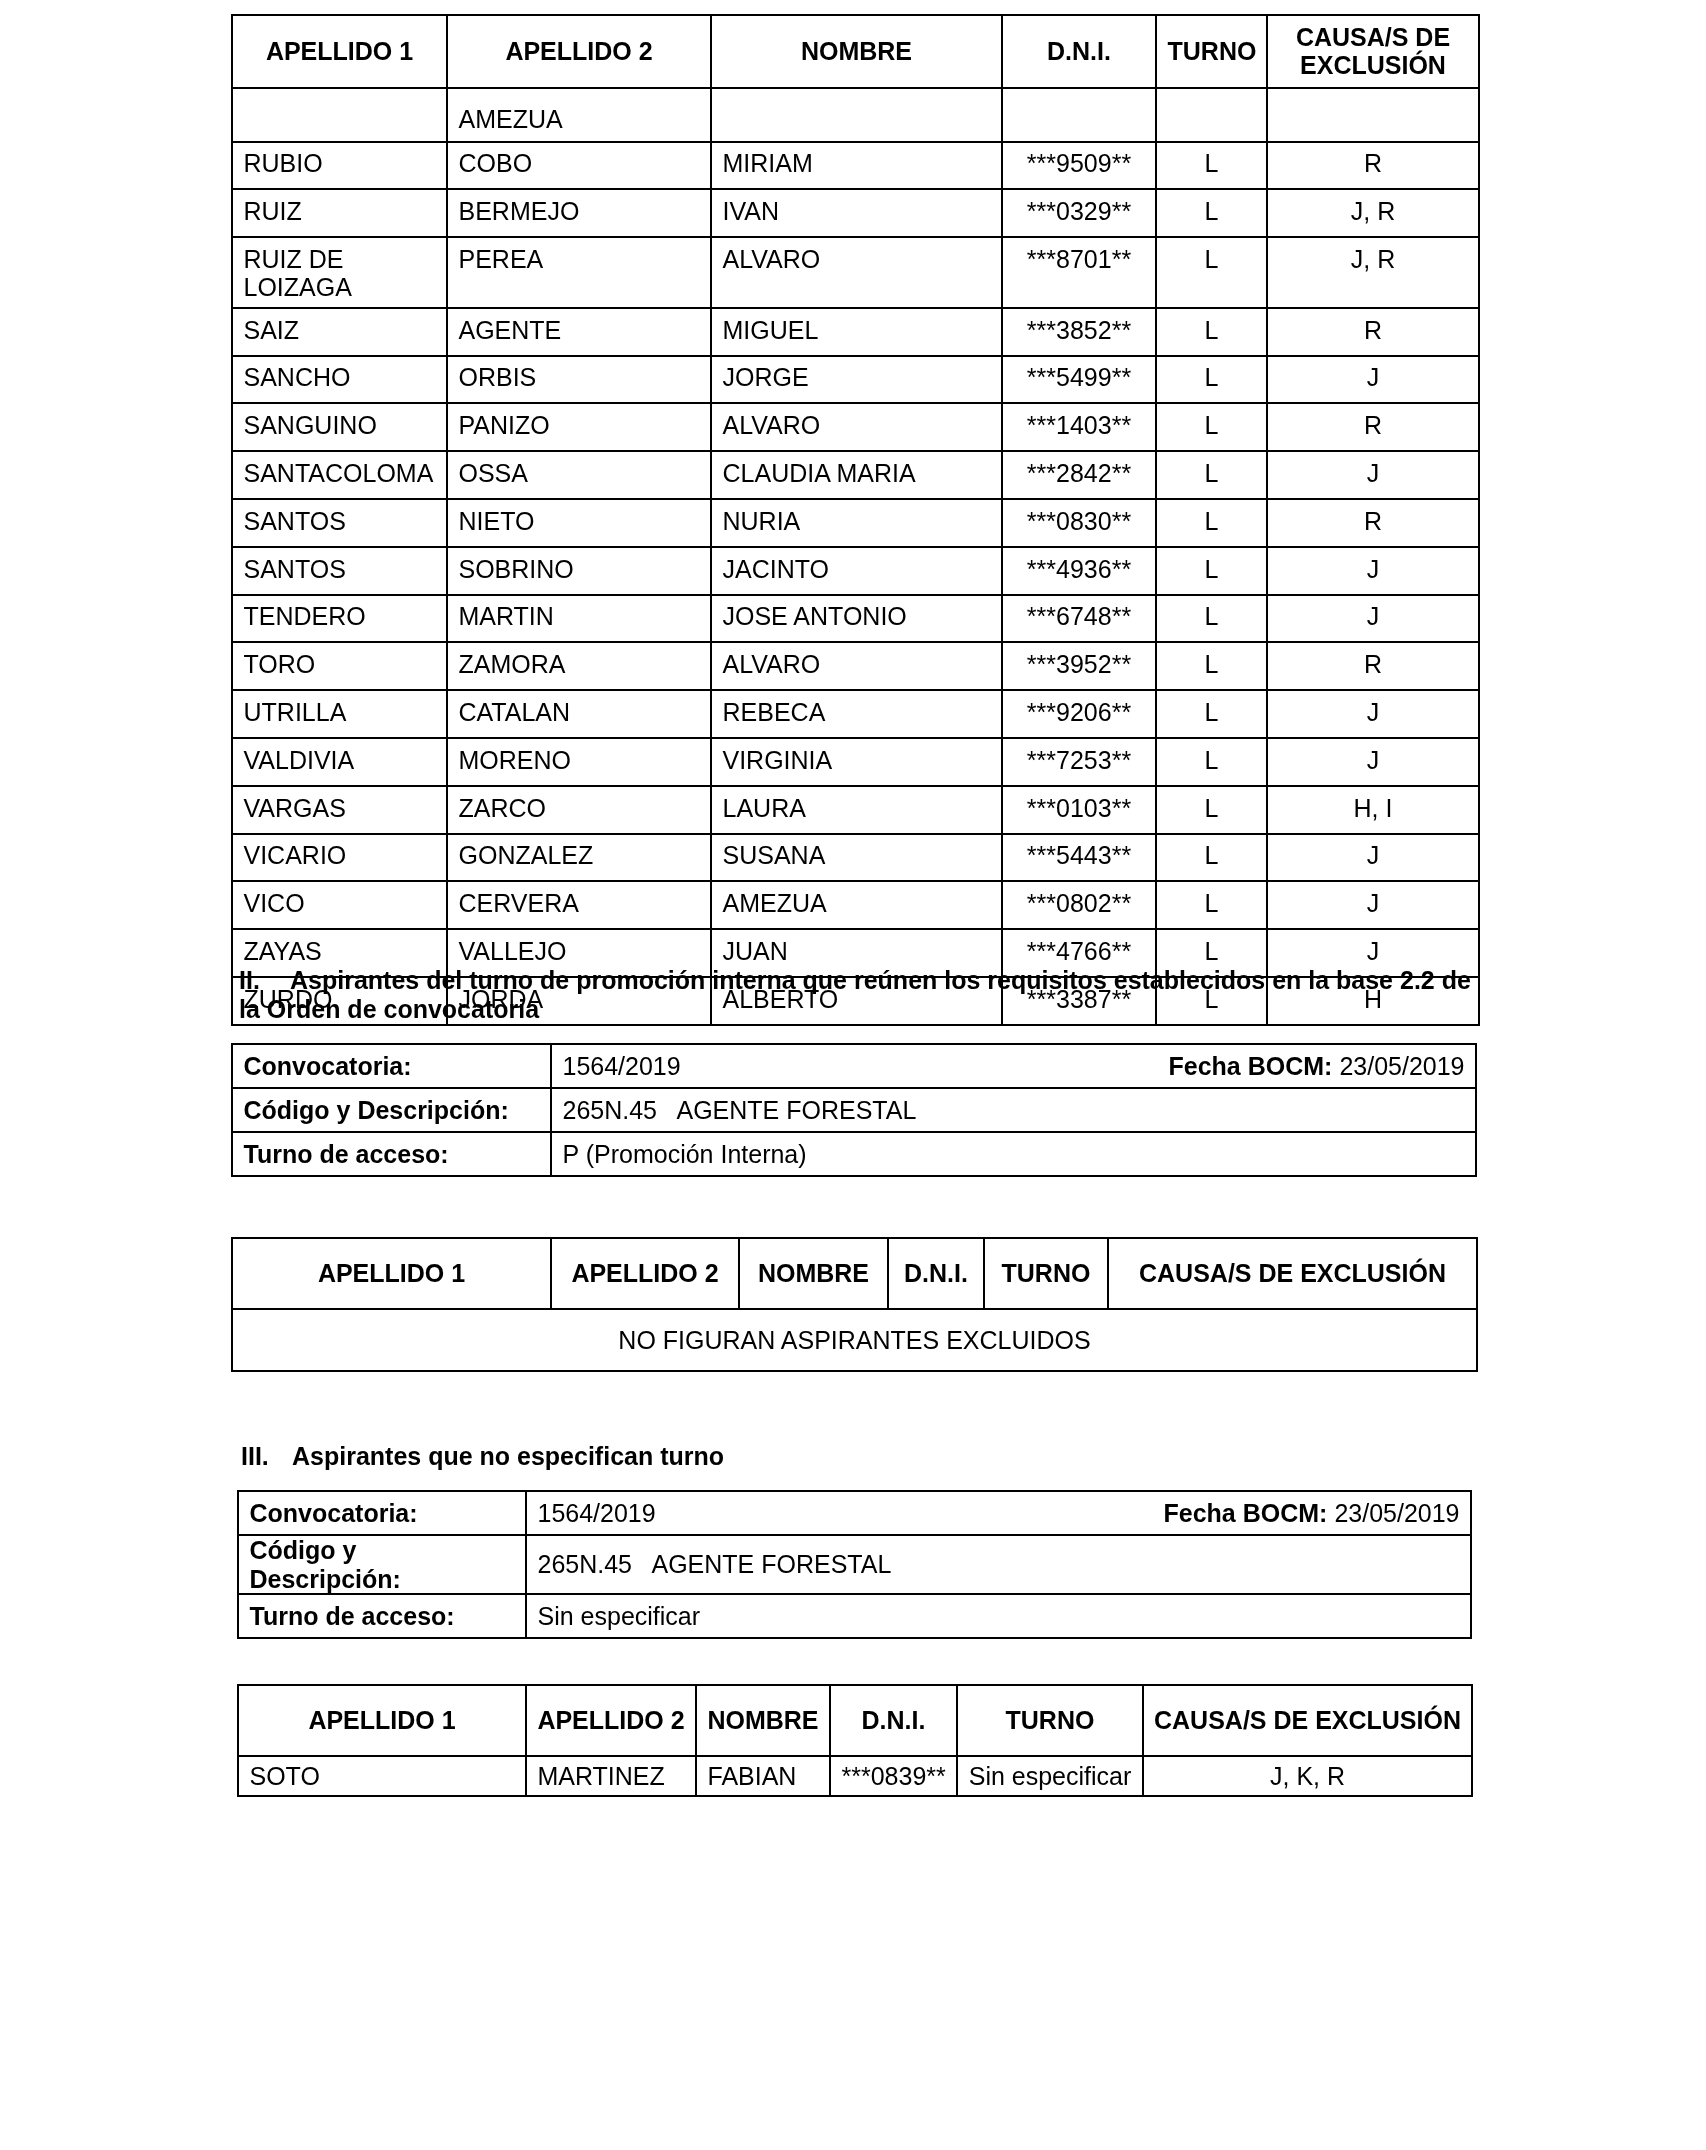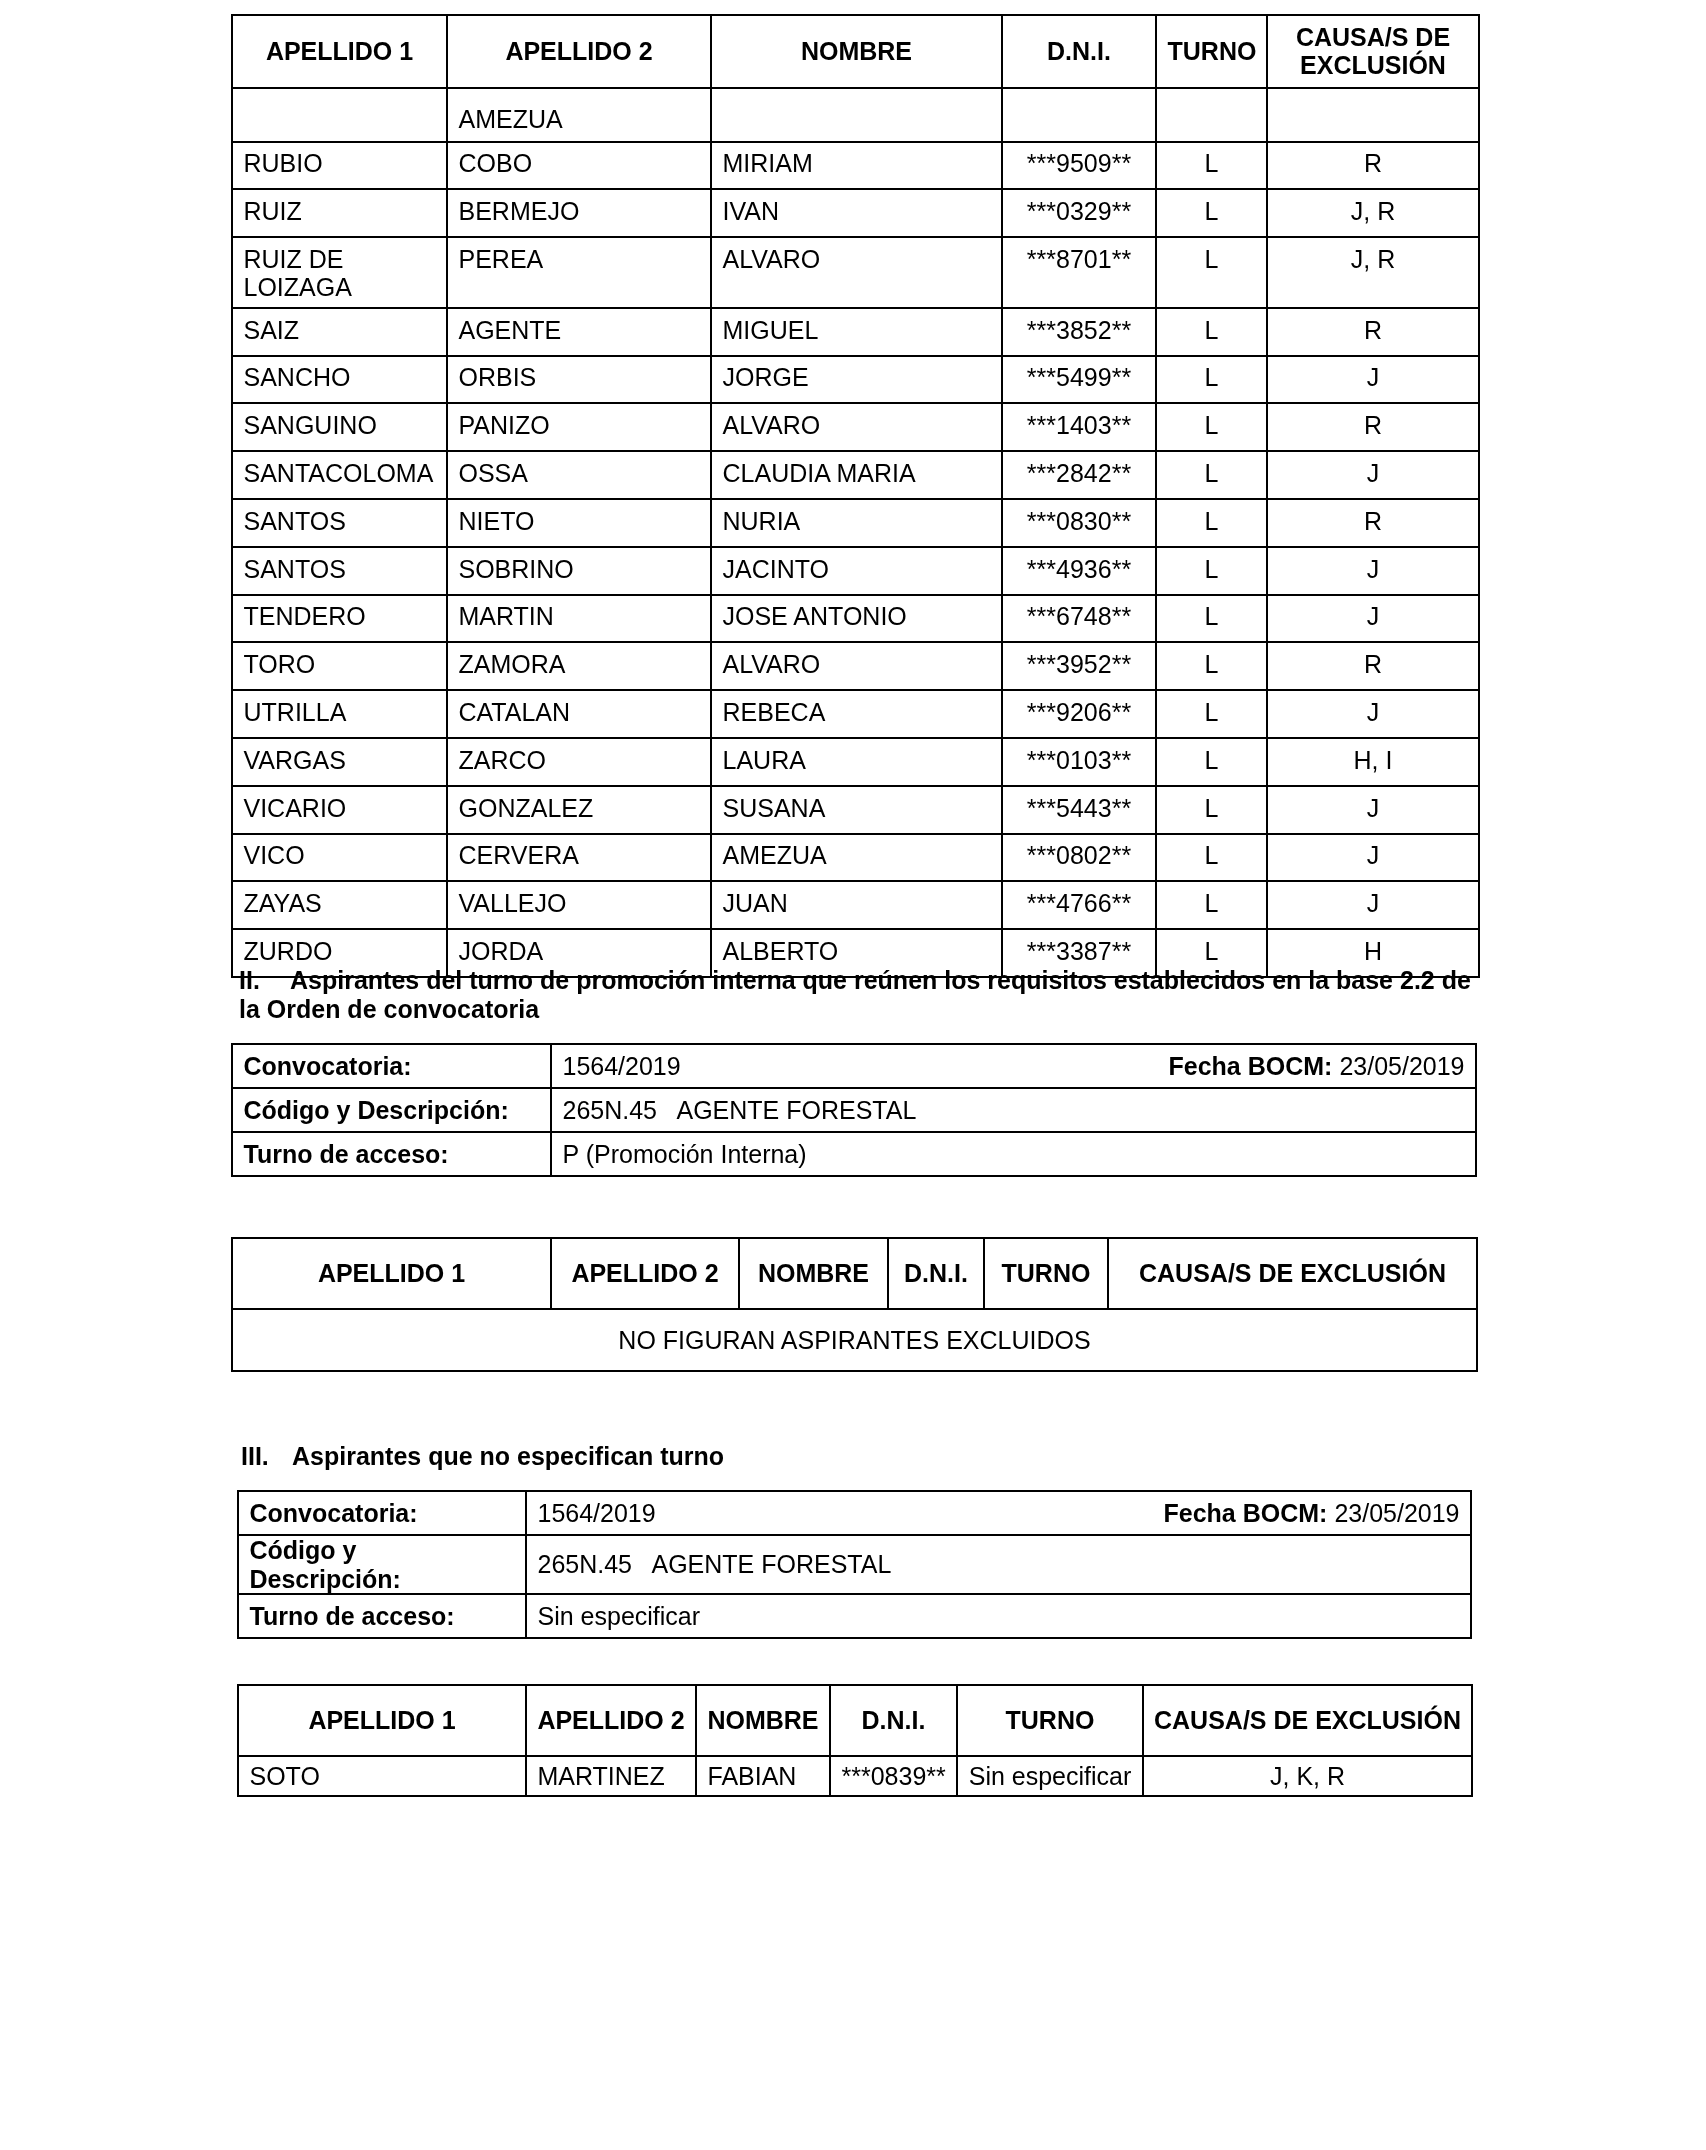--- a/index.html
+++ b/index.html
@@ -164,20 +164,28 @@
       </tr>
       <tr>
         <td>UTRILLA</td>
         <td>CATALAN</td>
         <td>REBECA</td>
         <td class="center">***9206**</td>
         <td class="center">L</td>
         <td class="center">J</td>
       </tr>
       <tr>
+        <td>VALDIVIA</td>
+        <td>MORENO</td>
+        <td>VIRGINIA</td>
+        <td class="center">***7253**</td>
+        <td class="center">L</td>
+        <td class="center">J</td>
+      </tr>
+      <tr>
         <td>VARGAS</td>
         <td>ZARCO</td>
         <td>LAURA</td>
         <td class="center">***0103**</td>
         <td class="center">L</td>
         <td class="center">H, I</td>
       </tr>
       <tr>
         <td>VICARIO</td>
         <td>GONZALEZ</td>

